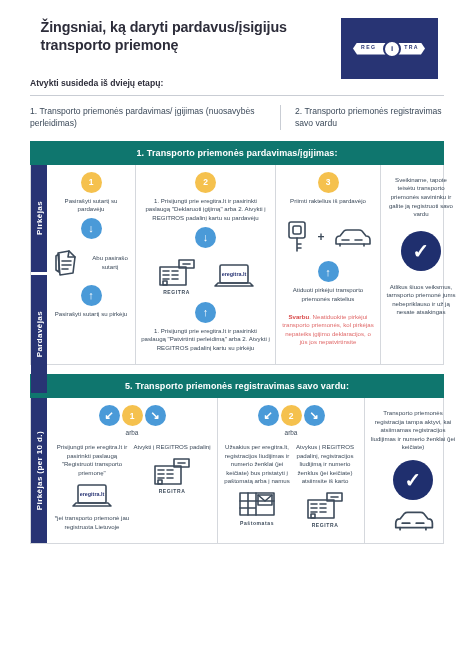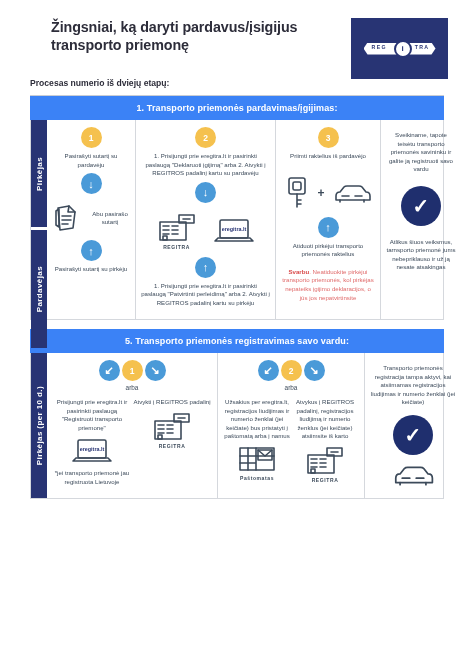--- a/index.html
+++ b/index.html
@@ -8,21 +8,21 @@
     background: #ffffff;
     font-family: "Liberation Sans", sans-serif;
     color: #3c4a5a;
     overflow: hidden;
     position: relative;
   }
 
   
   .header {
     display: flex; align-items: flex-start;
-    justify-content: flex-end;
+    justify-content: center;
     padding: 18px 26px 0 30px;
     height: 78px;
   }
   .title {
     font-size: 14.3px; font-weight: bold; line-height: 1.28;
     color: #2d2d3a; letter-spacing: -0.1px; max-width: 300px;
   }
   .logo-box {
     width: 97px; height: 61px; background: #283474;
     display: flex; align-items: center; justify-content: center;
@@ -66,21 +66,21 @@
   .two-col .col {
     font-size: 8.6px; line-height: 1.45; color: #3c4a5a;
   }
   .two-col .col.left { width: 250px; padding-right: 14px; }
   .two-col .col.right {
     flex: 1; padding-left: 14px; border-left: 1px solid #c9cdd4;
   }
 
   
   .banner {
-    margin: 0 30px; background: #3b82f6; color: #ffffff;
+    margin: 0 30px; background: #0f766e; color: #ffffff;
     text-align: center; font-size: 9px; font-weight: bold;
     padding: 7px 0; letter-spacing: 0.1px;
   }
 
   
   .panel {
     margin: 0 30px; border: 1px solid #d5d8dd; border-top: none;
     background: #ffffff; position: relative; display: flex;
   }
   .side-rail {
@@ -169,22 +169,26 @@
     <div class="logo-mark">
       <div class="logo-pill"></div>
       <div class="logo-txt-l">REG</div>
       <div class="logo-txt-r">TRA</div>
       <div class="logo-circle">i</div>
     </div>
   </div>
 </div>
 
 <div class="intro">
-  <div class="intro-label">Procesas numerio iš dviejų etapų:</div>
+  <div class="intro-label">Atvykti susideda iš dviejų etapų:</div>
   <div class="rule"></div>
+  <div class="two-col">
+    <div class="col left">1. Transporto priemonės pardavimas/ įgijimas (nuosavybės perleidimas)</div>
+    <div class="col right">2. Transporto priemonės registravimas savo vardu</div>
+  </div>
 </div>
 
 <div class="banner">1. Transporto priemonės pardavimas/įgijimas:</div>
 
 <div class="panel s1">
   <div class="side-rail split">
     <div class="rail-seg" style="top:0; height:107px;">
       <span>Pirkėjas</span>
     </div>
     <div class="rail-seg" style="top:110px; height:118px;">

